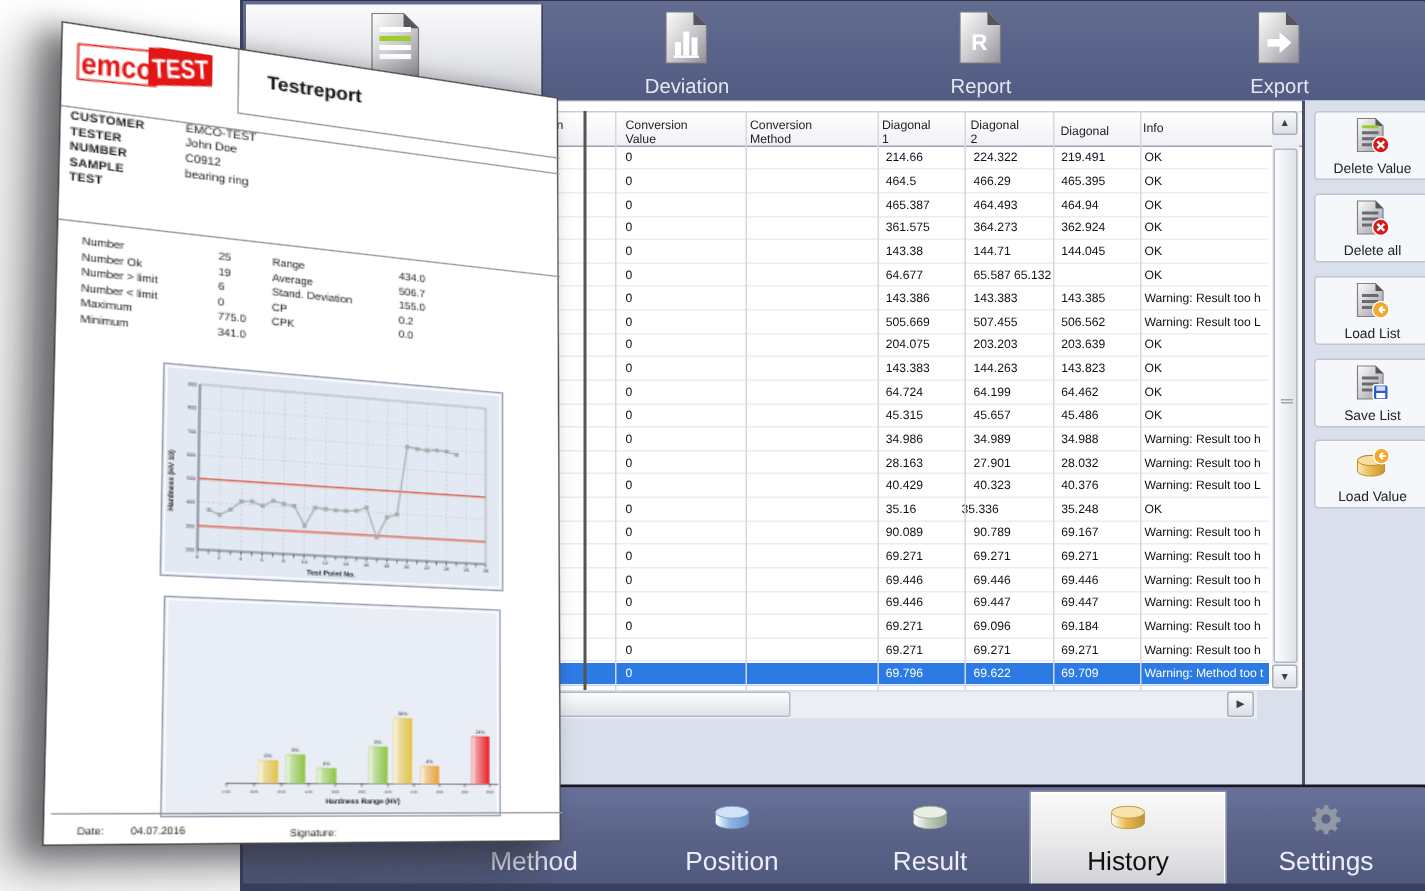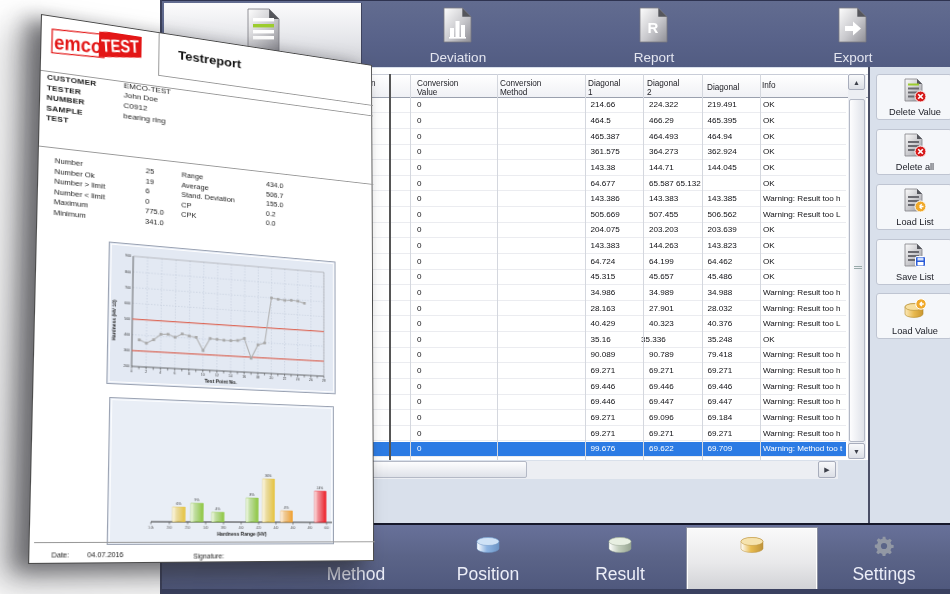--- a/index.html
+++ b/index.html
@@ -251,21 +251,21 @@
           <span style="left:255px">0</span>
           <span style="left:428.5px">35.16</span>
           <span style="left:479px">35.336</span>
           <span style="left:545.5px">35.248</span>
           <span style="left:601px">OK</span>
         </div>
 <div class="trow" style="top:279.7px">
           <span style="left:255px">0</span>
           <span style="left:428.5px">90.089</span>
           <span style="left:487px">90.789</span>
-          <span style="left:545.5px">79.418</span>
+          <span style="left:545.5px">69.167</span>
           <span style="left:601px">Warning: Result too h</span>
         </div>
 <div class="trow" style="top:295.3px">
           <span style="left:255px">0</span>
           <span style="left:428.5px">69.271</span>
           <span style="left:487px">69.271</span>
           <span style="left:545.5px">69.271</span>
           <span style="left:601px">Warning: Result too h</span>
         </div>
 <div class="trow" style="top:310.9px">
@@ -291,21 +291,21 @@
         </div>
 <div class="trow" style="top:357.8px">
           <span style="left:255px">0</span>
           <span style="left:428.5px">69.271</span>
           <span style="left:487px">69.271</span>
           <span style="left:545.5px">69.271</span>
           <span style="left:601px">Warning: Result too h</span>
         </div>
 <div class="trow blue" style="top:373.5px">
           <span style="left:255px">0</span>
-          <span style="left:428.5px">99.676</span>
+          <span style="left:428.5px">69.796</span>
           <span style="left:487px">69.622</span>
           <span style="left:545.5px">69.709</span>
           <span style="left:601px">Warning: Method too t</span>
         </div>
     <div class="vline" style="left:226.5px;background:#555;width:2px"></div>
     <div class="vline" style="left:248px"></div>
     <div class="vline" style="left:335px"></div>
     <div class="vline" style="left:423px"></div>
     <div class="vline" style="left:481px"></div>
     <div class="vline" style="left:540px"></div>
@@ -416,20 +416,21 @@
             <path d="M21.8 7 h-4 m0 0 l2.1 -2.1 m-2.1 2.1 l2.1 2.1" stroke="#fff" stroke-width="1.4" fill="none"></path>
           </svg>
 <div class="pbl">Load Value</div>
         </div>
       </div>
   <div id="nav">
     <div id="hist"></div>
     <div class="nlab" style="left:129px">Method</div>
     <div class="nlab" style="left:261px">Position</div>
     <div class="nlab" style="left:393px">Result</div>
+    <div class="nlab" style="left:525px;color:#111">History</div>
     <div class="nlab" style="left:657px">Settings</div>
     <svg width="26" height="20" viewBox="0 0 26 20" style="position:absolute;left:313px;top:10px">
 <defs>
             <linearGradient id="nc326" x1="0" y1="0" x2="1" y2="0">
 <stop offset="0" stop-color="#ffffff"></stop>
               <stop offset="0.45" stop-color="#8db4e2"></stop>
               <stop offset="1" stop-color="#6d94c4"></stop>
             </linearGradient>
           </defs>
 <path d="M2 6.5 a11 4 0 0 1 22 0 v7 a11 4 0 0 1 -22 0 Z" fill="url(#nc326)" stroke="#6d94c4" stroke-width="0.5"></path>

